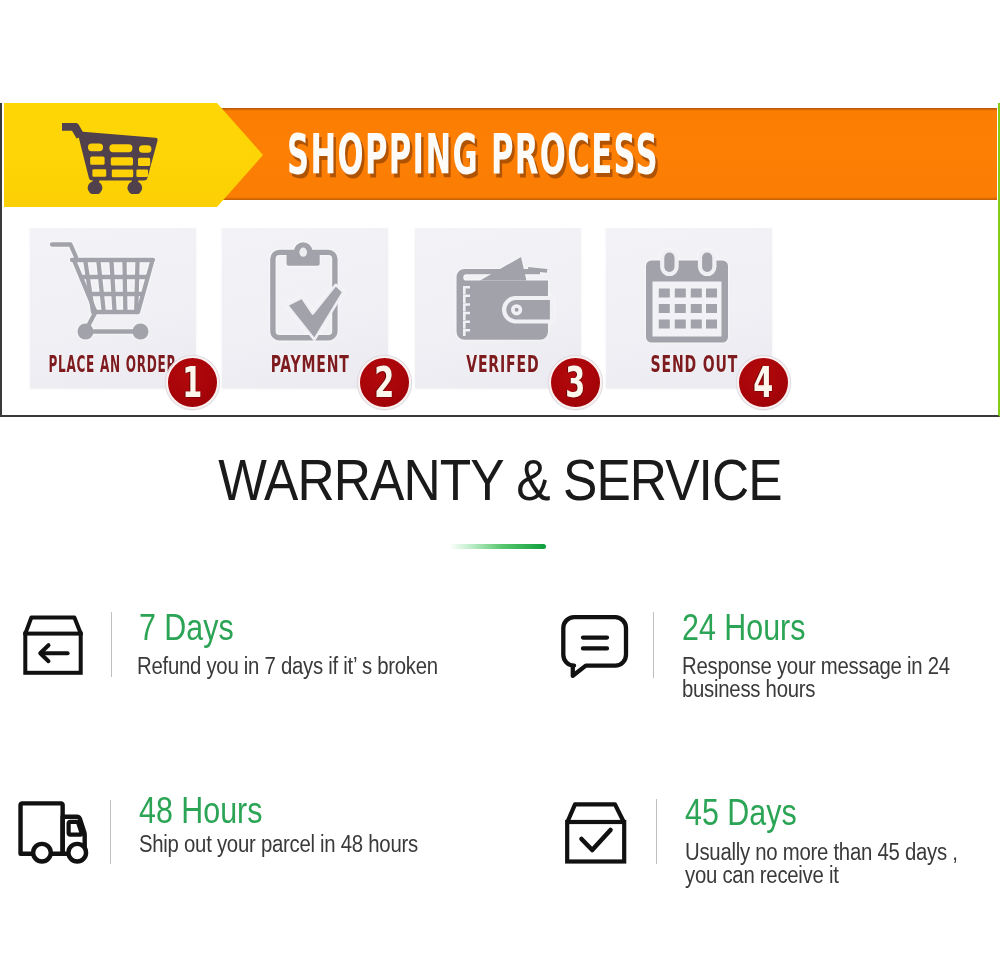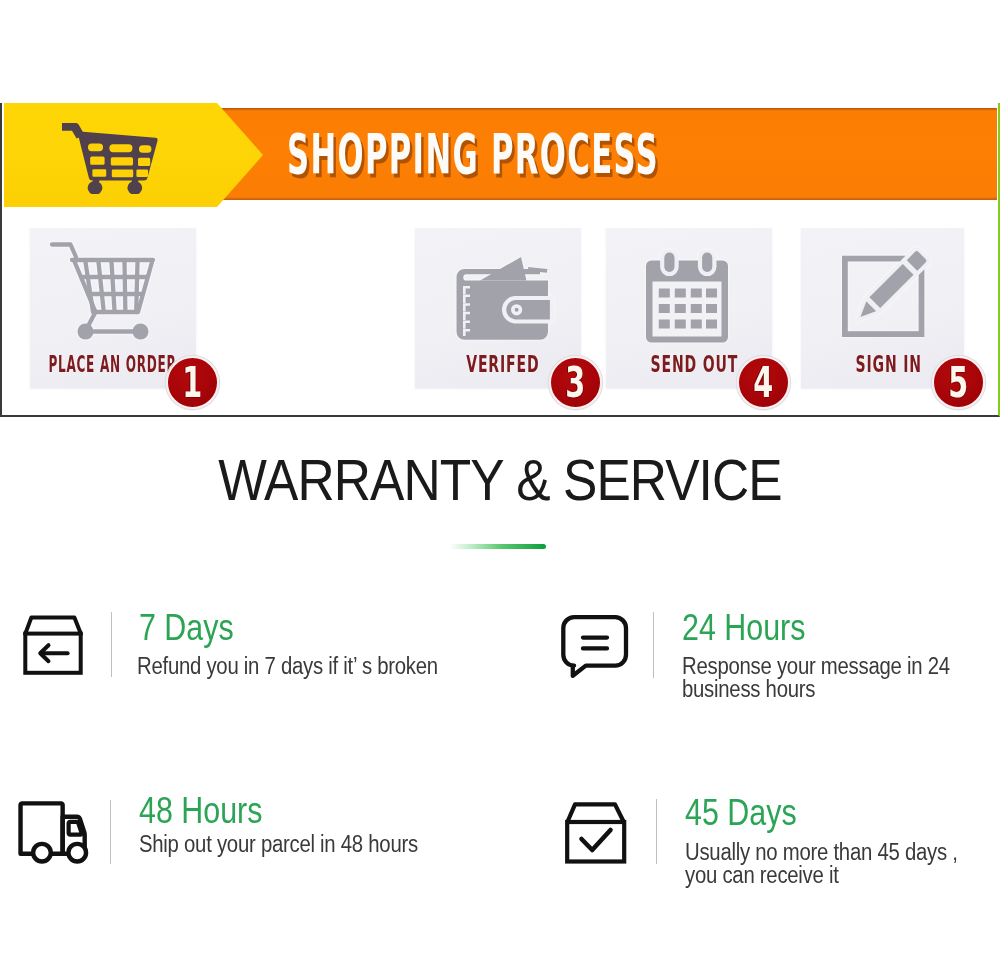--- a/index.html
+++ b/index.html
@@ -128,20 +128,35 @@
             <path d="M37.5 90.5 H91"></path>
           </g>
           <circle cx="36.5" cy="90.5" r="8.0" fill="#a2a2aa"></circle>
           <circle cx="91.5" cy="90.5" r="8.0" fill="#a2a2aa"></circle>
         </svg>
       </div>
       <div class="step-label" style="left:-27px"><span style="transform:scaleX(0.585);word-spacing:0px">PLACE AN ORDER</span></div>
       <div class="badge" style="left:135.5px;top:128px"><span>1</span></div>
     </div>
 
+    <div class="step" style="left:220px">
+      <div class="step-icon" style="left:48px;top:13px">
+        <svg width="76" height="102" viewBox="0 0 76 102" fill="none">
+          <g stroke="#a2a2aa" stroke-width="5.4" stroke-linejoin="round" fill="none">
+            <rect x="2.9" y="11.4" width="62.0" height="85.4" rx="6.5"></rect>
+          </g>
+          <path d="M16.5 12.0 h33.2 v10.8 a2 2 0 0 1 -2 2 H18.5 a2 2 0 0 1 -2 -2 z" fill="#a2a2aa"></path>
+          <path d="M33.2 1.2 a9.3 9.3 0 0 1 9.3 9.3 v5.8 h-18.6 v-5.8 a9.3 9.3 0 0 1 9.3 -9.3 z" fill="#a2a2aa"></path>
+          <ellipse cx="33.2" cy="11.2" rx="3.8" ry="4.6" fill="#eeeef2"></ellipse>
+          <path d="M17.0 64.0 l15.0 -7.4 l10.8 15.8 l23.0 -28.6 l7.6 7.2 l-29.0 47.6 z" fill="#a2a2aa" stroke="#f0eff4" stroke-width="2.6" stroke-linejoin="round"></path>
+        </svg>
+      </div>
+      <div class="step-label"><span>PAYMENT</span></div>
+      <div class="badge" style="left:135.5px;top:128px"><span>2</span></div>
+    </div>
 
     <div class="step" style="left:413px">
       <div class="step-icon" style="left:39px;top:28px">
         <svg width="100" height="89" viewBox="0 0 100 89" fill="none">
 
           <path d="M67.0 1.0 L72.5 24.5 H26.0 z" fill="#a2a2aa"></path>
 
           <path d="M74.0 11.0 L93.5 13.0 L92.8 16.8 L74.6 15.0 z" fill="#a2a2aa"></path>
 
           <path d="M2.5 21.0 a8.0 8.0 0 0 1 8.0 -8.0 H86.0 v5.2 H12.5 a3.2 3.2 0 0 0 0 6.4 H94.0 v51.2 a8.0 8.0 0 0 1 -8.0 8.0 H10.5 a8.0 8.0 0 0 1 -8.0 -8.0 z" fill="#a2a2aa"></path>
@@ -186,34 +201,20 @@
               <rect x="61.0" y="69.5" width="11.0" height="9.0"></rect>
           </g>
           <rect x="17.2" y="0.5" width="14.4" height="23.5" rx="7.2" fill="#a2a2aa" stroke="#f0eff4" stroke-width="4.2"></rect>
           <rect x="55.0" y="0.5" width="14.4" height="23.5" rx="7.2" fill="#a2a2aa" stroke="#f0eff4" stroke-width="4.2"></rect>
         </svg>
       </div>
       <div class="step-label"><span>SEND OUT</span></div>
       <div class="badge" style="left:130.5px;top:128px"><span>4</span></div>
     </div>
 
-    <div class="step" style="left:799px;width:163px">
-      <div class="step-icon" style="left:41px;top:16px">
-        <svg width="90" height="93" viewBox="0 0 90 93" fill="none">
-          <rect x="2.9" y="14.6" width="76.6" height="75.5" fill="none" stroke="#a2a2aa" stroke-width="5.8"></rect>
-          <g transform="rotate(45 61.5 30)">
-            <path d="M52.0 6.4 a4.6 4.6 0 0 1 4.6 -4.6 h9.8 a4.6 4.6 0 0 1 4.6 4.6 v13.6 h-19.0 z" fill="#a2a2aa" stroke="#f0eff4" stroke-width="4.0" stroke-linejoin="round"></path>
-            <rect x="52.0" y="21.5" width="19.0" height="51.0" fill="#a2a2aa" stroke="#f0eff4" stroke-width="3.8" stroke-linejoin="round"></rect>
-            <path d="M52.0 74.0 h19.0 l-9.5 21.0 z" fill="#a2a2aa" stroke="#f0eff4" stroke-width="3.4" stroke-linejoin="round"></path>
-          </g>
-        </svg>
-      </div>
-      <div class="step-label"><span>SIGN IN</span></div>
-      <div class="badge" style="left:130.5px;top:128px"><span>5</span></div>
-    </div>
   </div>
 
   <div class="warranty-title">WARRANTY &amp; SERVICE</div>
   <div class="green-rule"></div>
 
   <div class="feat" style="left:23px;top:615px">
     <div class="feat-icon">
       <svg width="60" height="60" viewBox="0 0 60 60" fill="none">
         <path d="M2.3 18.6 L8.4 2.4 h43.0 l6.4 16.2" stroke="#111" stroke-width="4.0" stroke-linejoin="round" stroke-linecap="square" fill="none"></path>
         <rect x="2.3" y="18.6" width="55.4" height="39.2" stroke="#111" stroke-width="4.0" fill="none"></rect>

